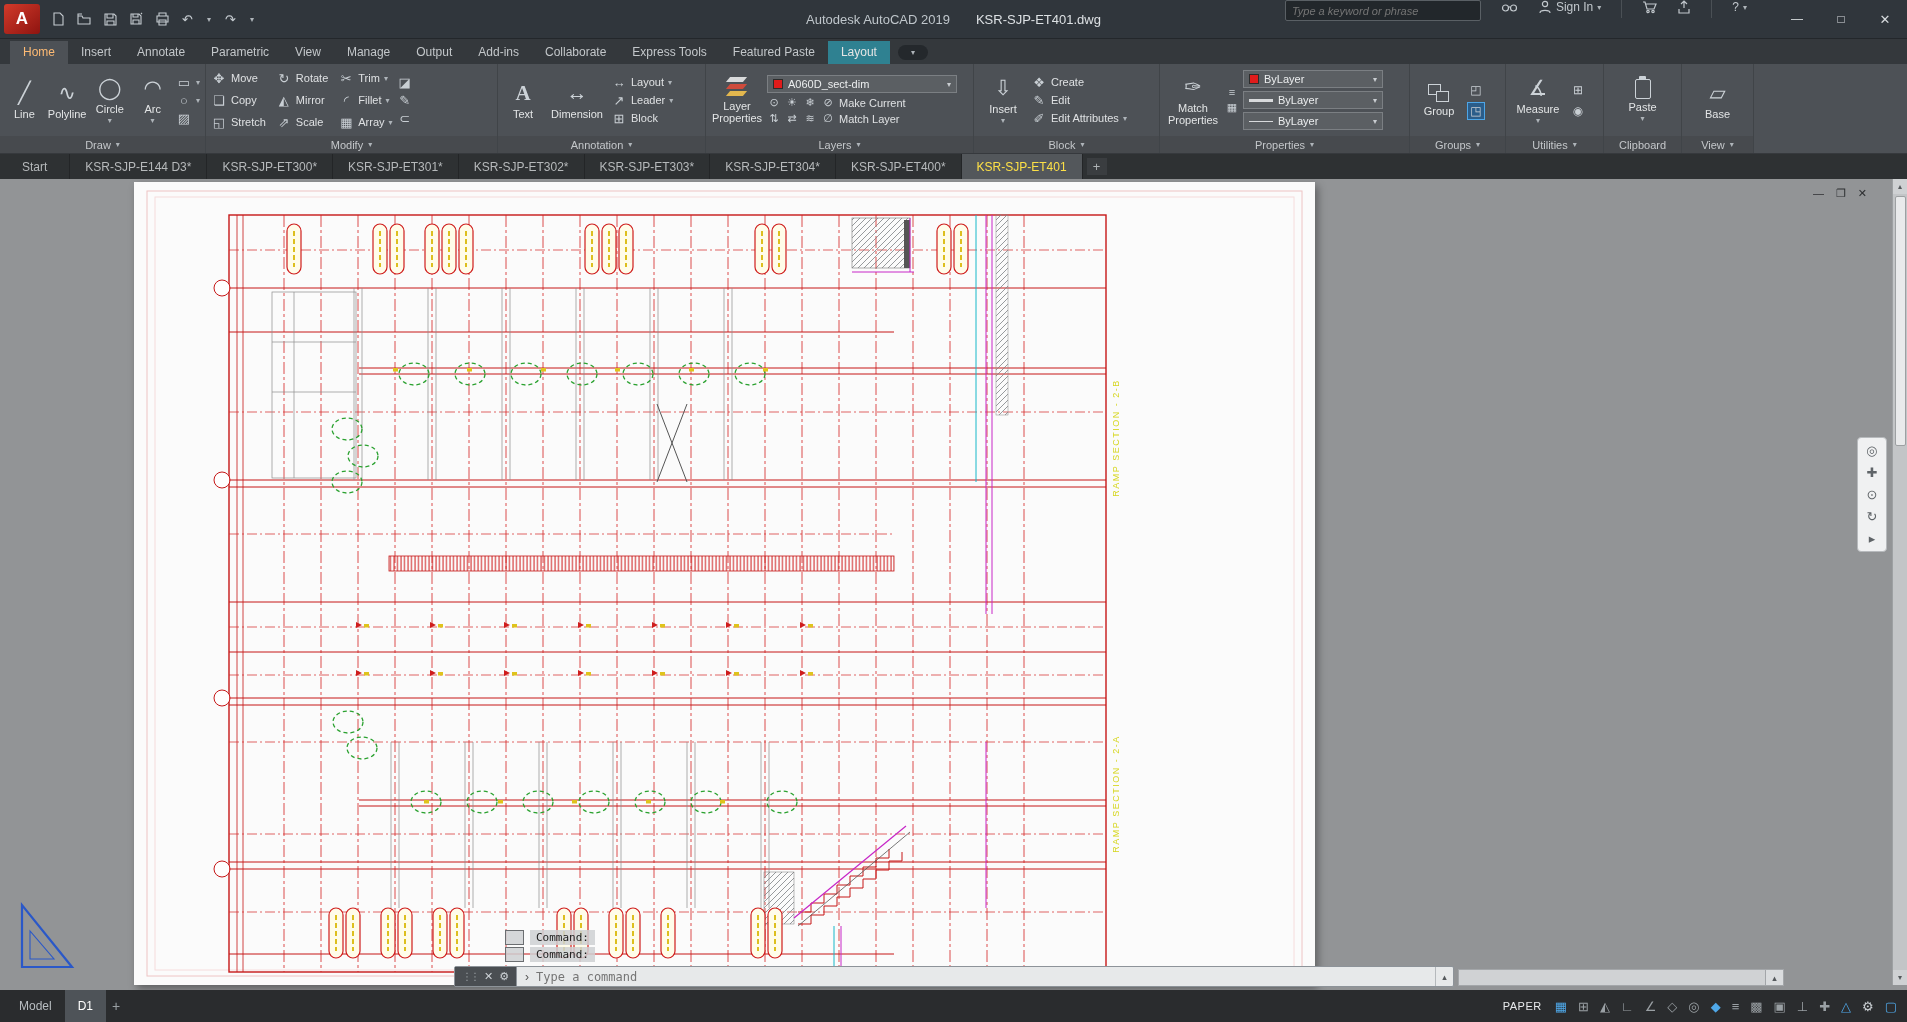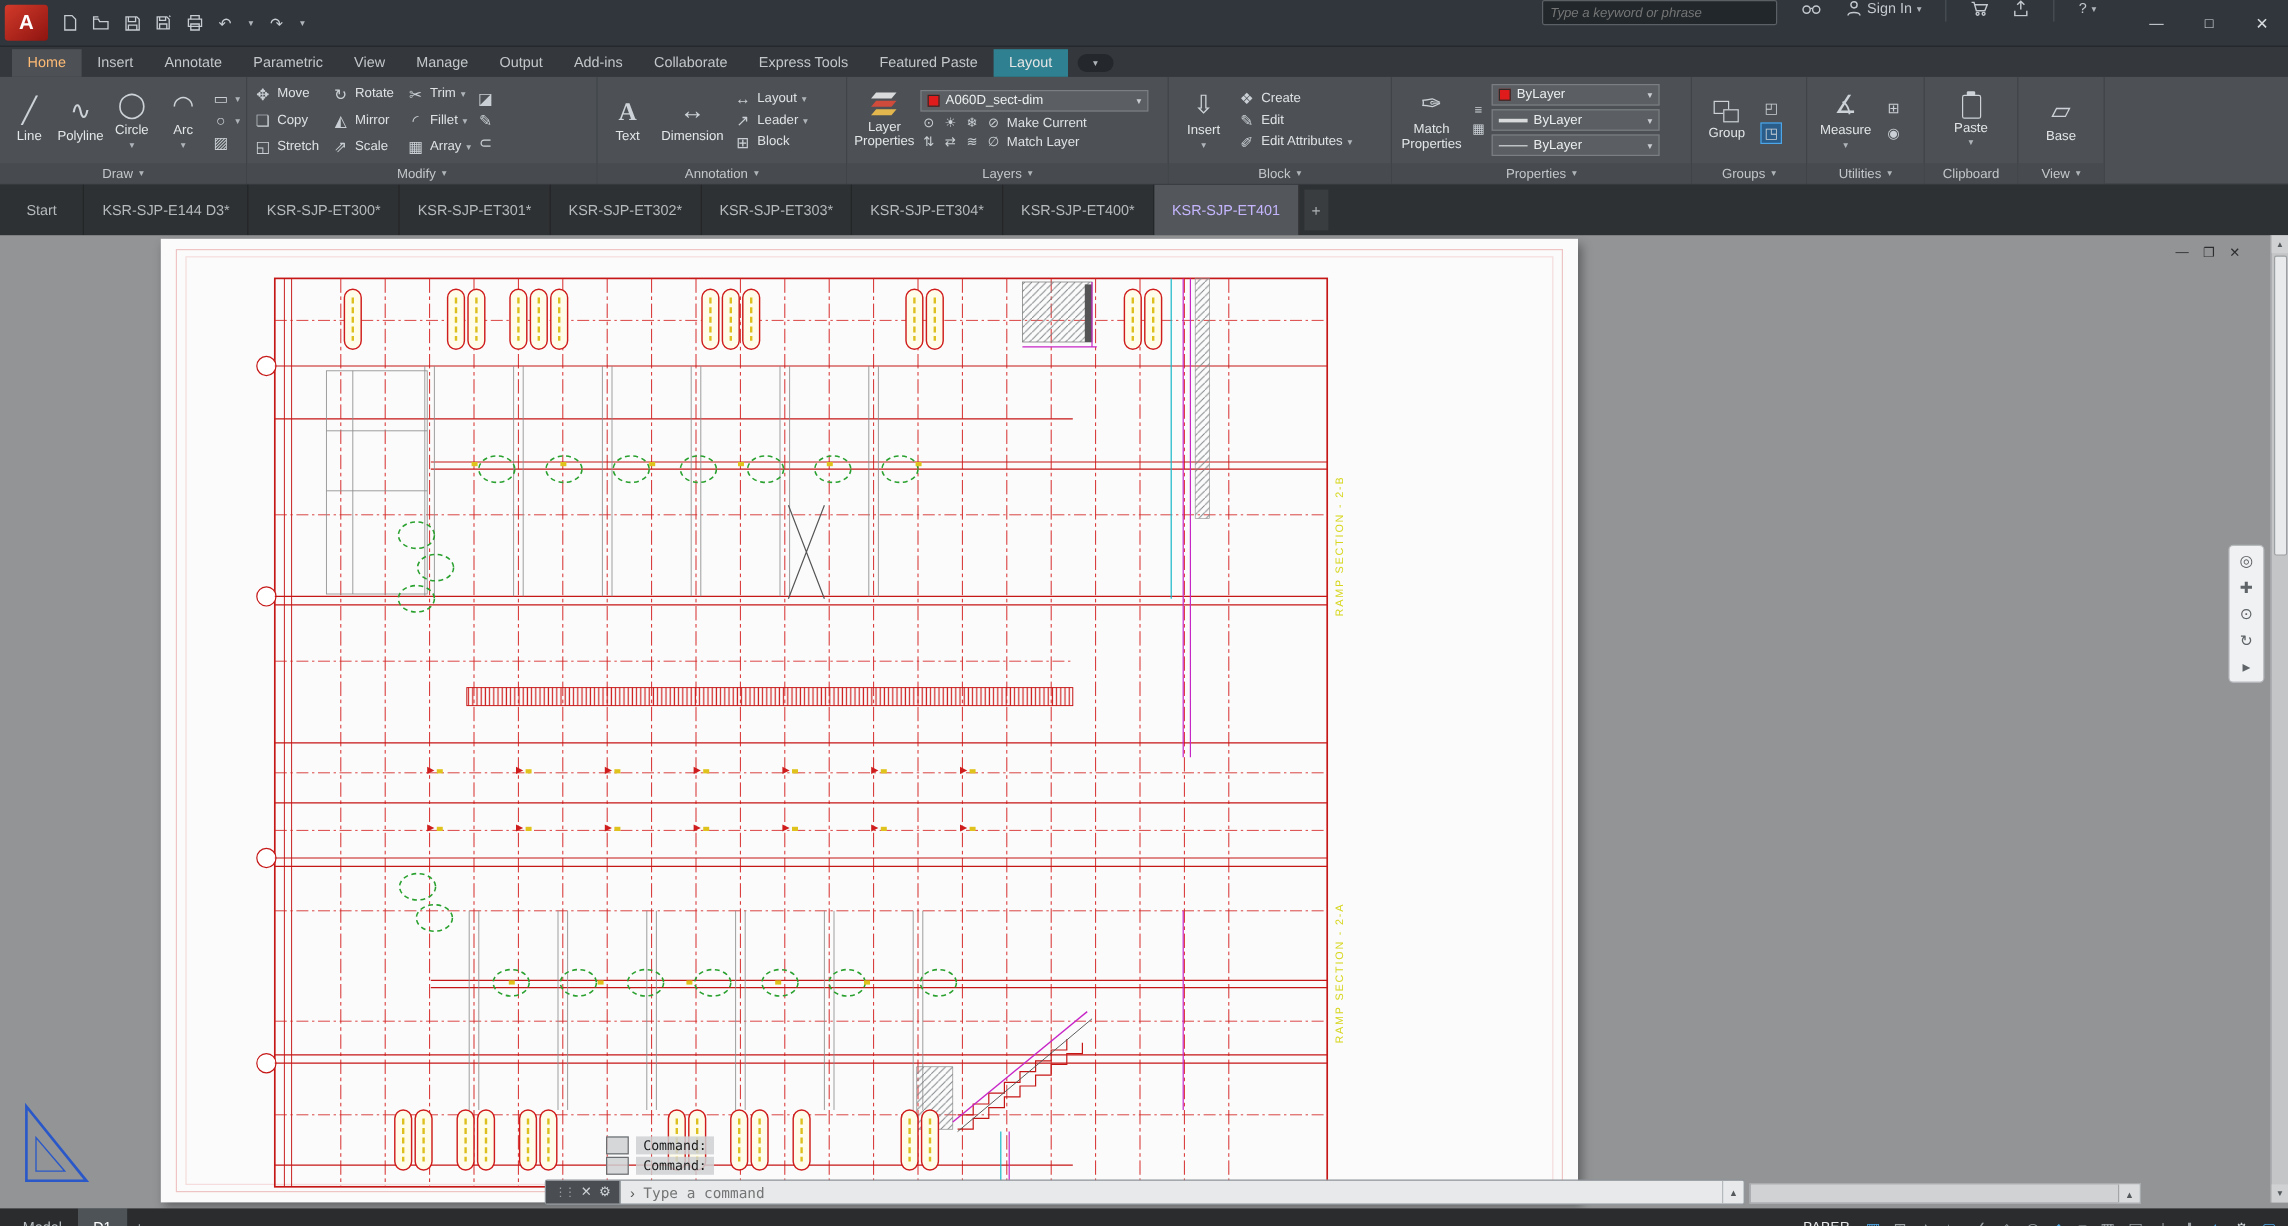--- a/index.html
+++ b/index.html
@@ -58,24 +58,24 @@
   .group-icon{width:22px;height:20px;position:relative}
   .group-icon i{position:absolute;width:13px;height:11px;border:1.5px solid #ccd2d7}
   .group-icon i:nth-child(1){left:0;top:1px}
   .group-icon i:nth-child(2){left:8px;top:8px;background:#4d5156}
   .paste-icon{width:16px;height:20px;border:1.5px solid #ccd2d7;border-radius:2px;position:relative;margin-top:3px}
   .paste-icon:before{content:"";position:absolute;top:-4px;left:3px;width:7px;height:4px;background:#ccd2d7;border-radius:1px}
   .iconbtn{width:18px;height:18px;display:flex;align-items:center;justify-content:center;font-size:12px;color:#c9cfd4}
   .iconbtn.hl{background:#2b5d8a;border:1px solid #4da6e8}
 
   
-  .file-tabs{height:42px;background:#2e3133;display:flex;align-items:stretch;font-size:12px}
+  .file-tabs{height:25px;background:#2e3133;display:flex;align-items:stretch;font-size:12px}
   .ftab{padding:0 15px;display:flex;align-items:center;color:#b6b9bb;border-right:1px solid #232527;white-space:nowrap}
   .ftab.start{padding:0 22px}
-  .ftab.active{background:#53575b;color:#c4b5fd}
+  .ftab.active{background:#53575b;color:#fde047}
   .ftab-plus{width:20px;margin:4px 0 4px 4px;background:#3a3d40;color:#aeb2b5;display:flex;align-items:center;justify-content:center;font-size:13px}
 
   
   .canvas{position:relative;height:811px;background:#929496;overflow:hidden}
   .paper{position:absolute;left:134px;top:3px;width:1181px;height:803px;background:#fbfbfb;box-shadow:3px 4px 8px rgba(0,0,0,.35)}
   .paper svg{display:block}
   .dwg-controls{position:absolute;right:40px;top:8px;display:flex;gap:12px;color:#2c2e30;font-size:11px}
   .navbar{position:absolute;right:20px;top:258px;width:30px;background:rgba(248,249,250,.92);border:1px solid #b7babd;border-radius:4px;display:flex;flex-direction:column;align-items:center;padding:6px 0;gap:9px}
   .navbar span{color:#5f6468;font-size:13px;line-height:1}
   .vscroll{position:absolute;right:0;top:0;width:15px;height:806px;background:#c3c5c7;border-left:1px solid #9da0a2;display:flex;flex-direction:column;align-items:center}
@@ -139,20 +139,24 @@
       </span>
     <span class="qat-btn">
         <svg width="14" height="14" viewBox="0 0 14 14">
           <path d="M4 1h7v3H4zM2 4h11v6H2zM4 8h7v5H4z"></path>
         </svg>
       </span>
     <span class="qat-btn">↶</span>
     <span class="qat-caret">▾</span>
     <span class="qat-btn">↷</span>
     <span class="qat-caret">▾</span>
+  </div>
+  <div class="title-center">
+    <span class="title-app">Autodesk AutoCAD 2019</span>
+    <span class="title-doc">KSR-SJP-ET401.dwg</span>
   </div>
   <div class="tb-right">
     <div class="search-box">
       <input placeholder="Type a keyword or phrase" style="">
     </div>
     <span class="tb-icon">
         <svg width="17" height="14" viewBox="0 0 17 14">
           <circle cx="4.5" cy="8" r="3"></circle>
           <circle cx="12.5" cy="8" r="3"></circle>
           <path d="M7.5 7h2"></path>

